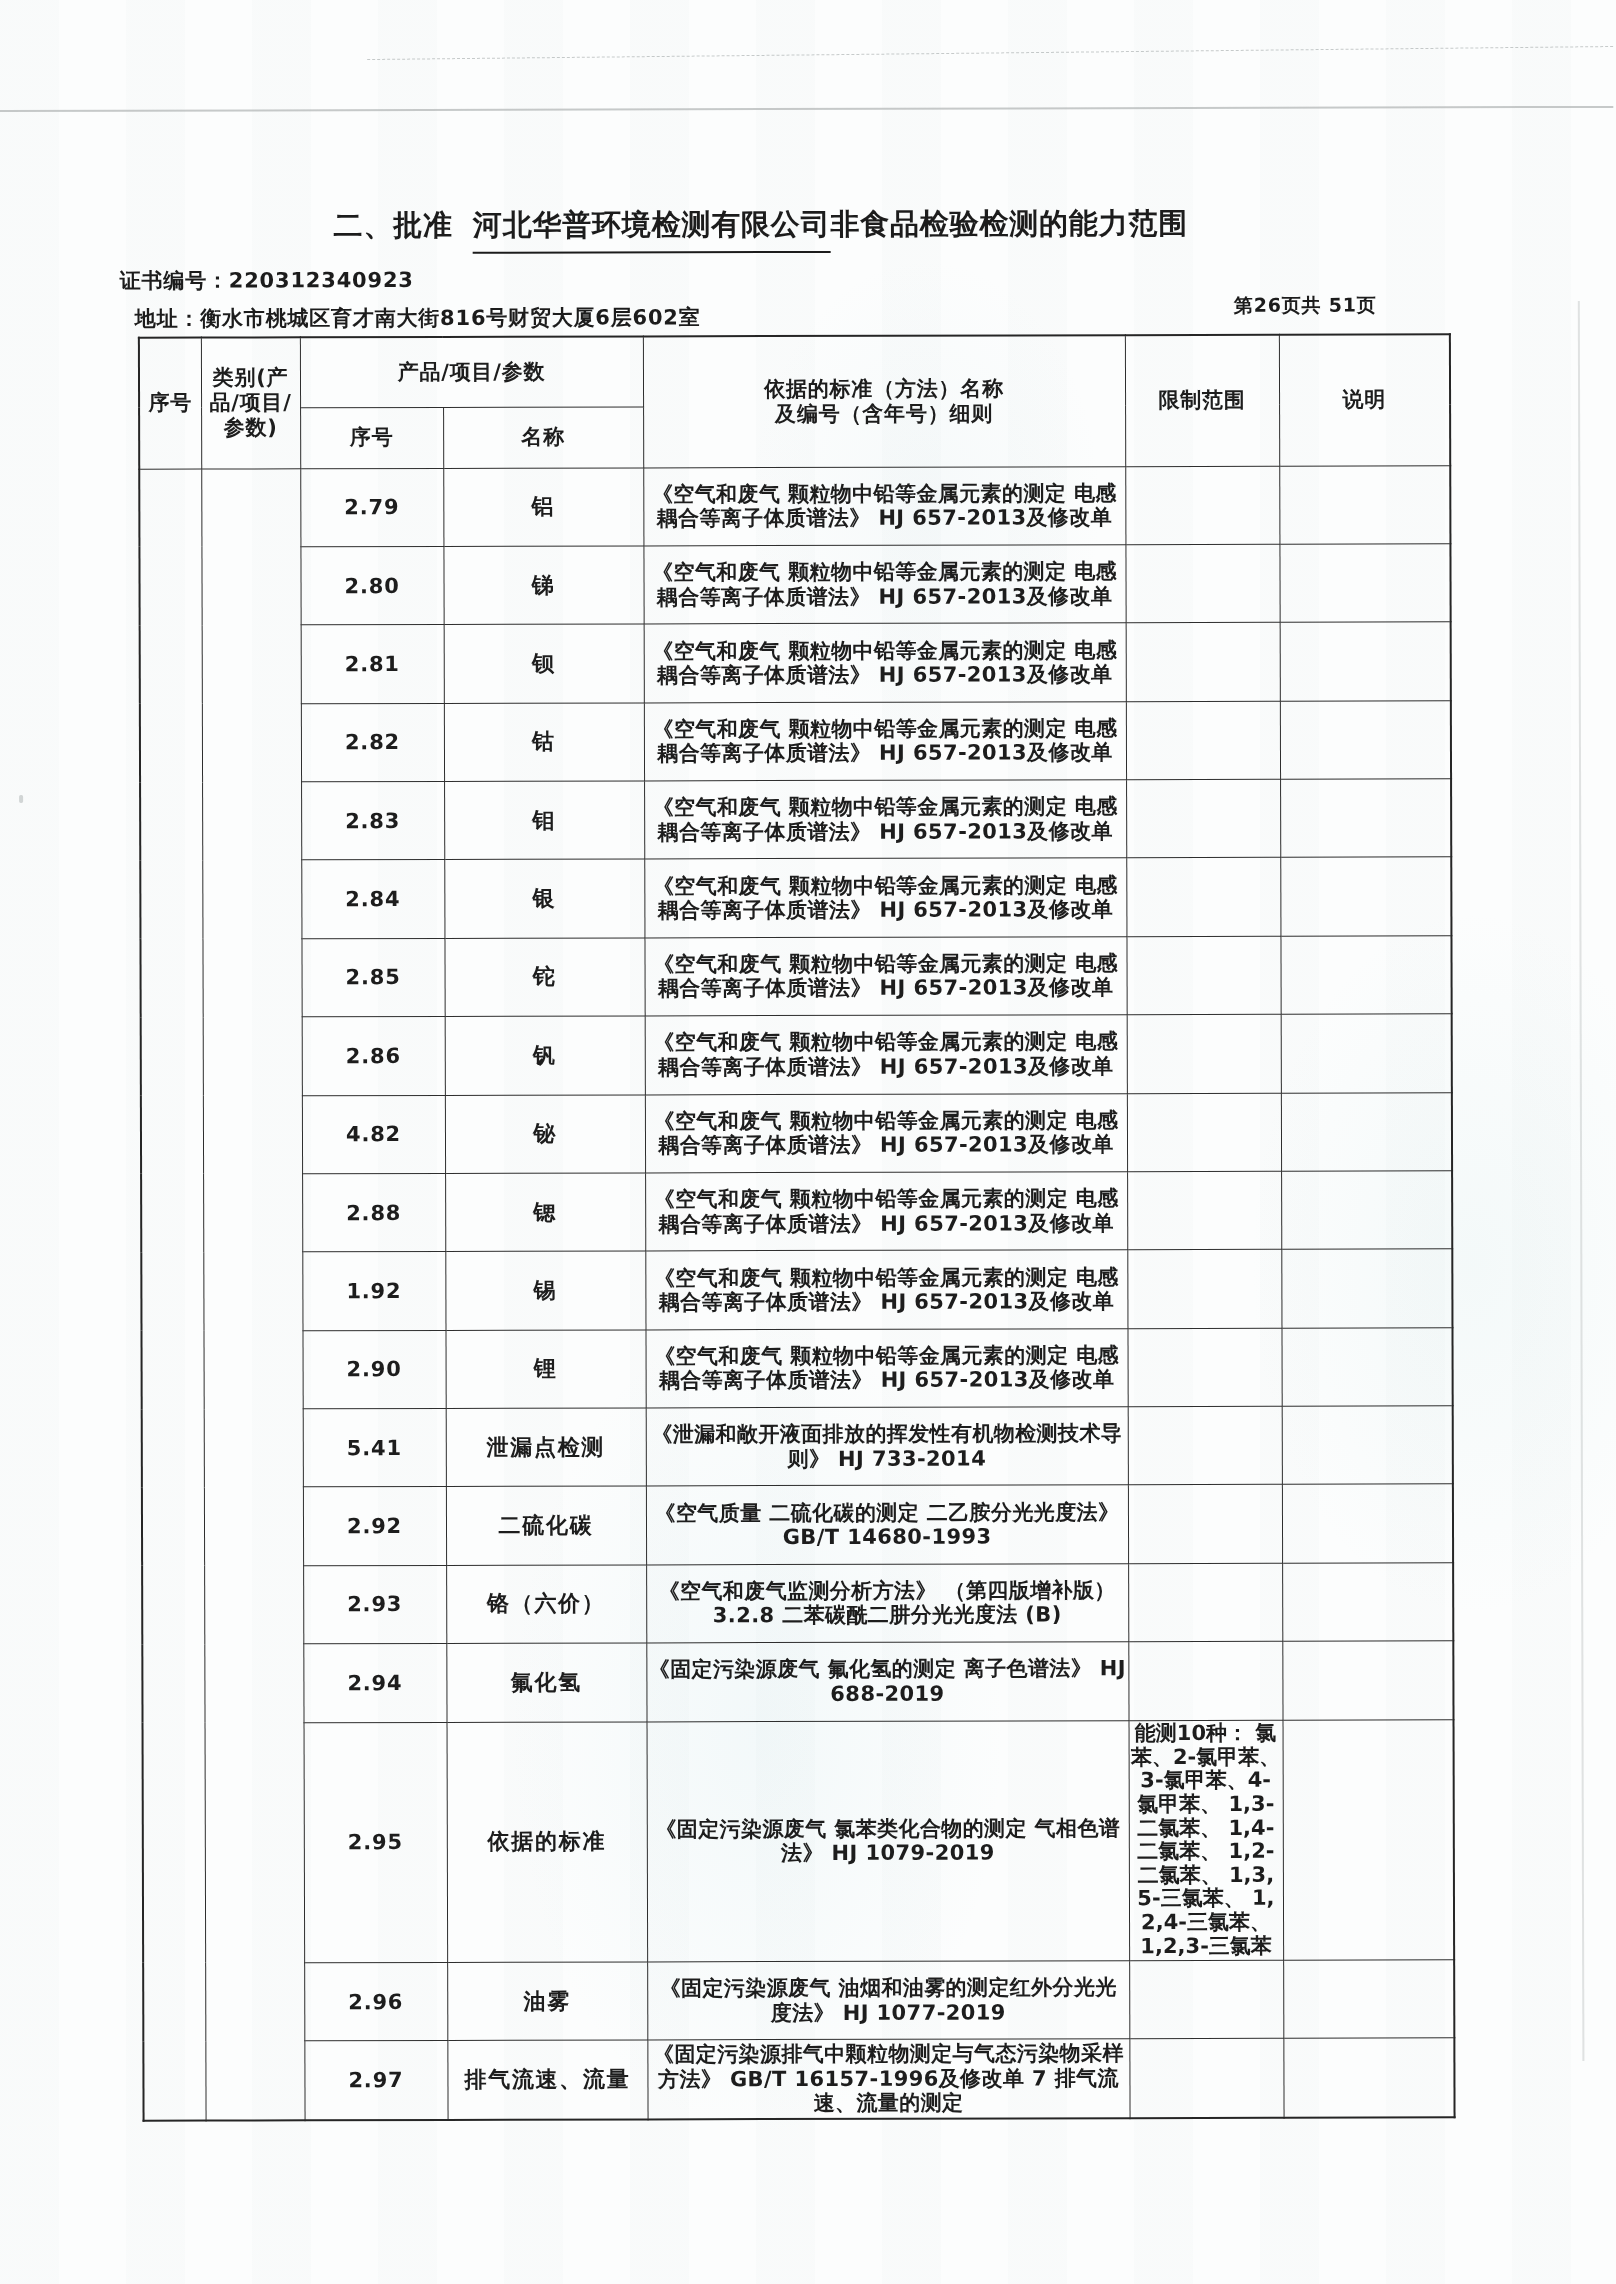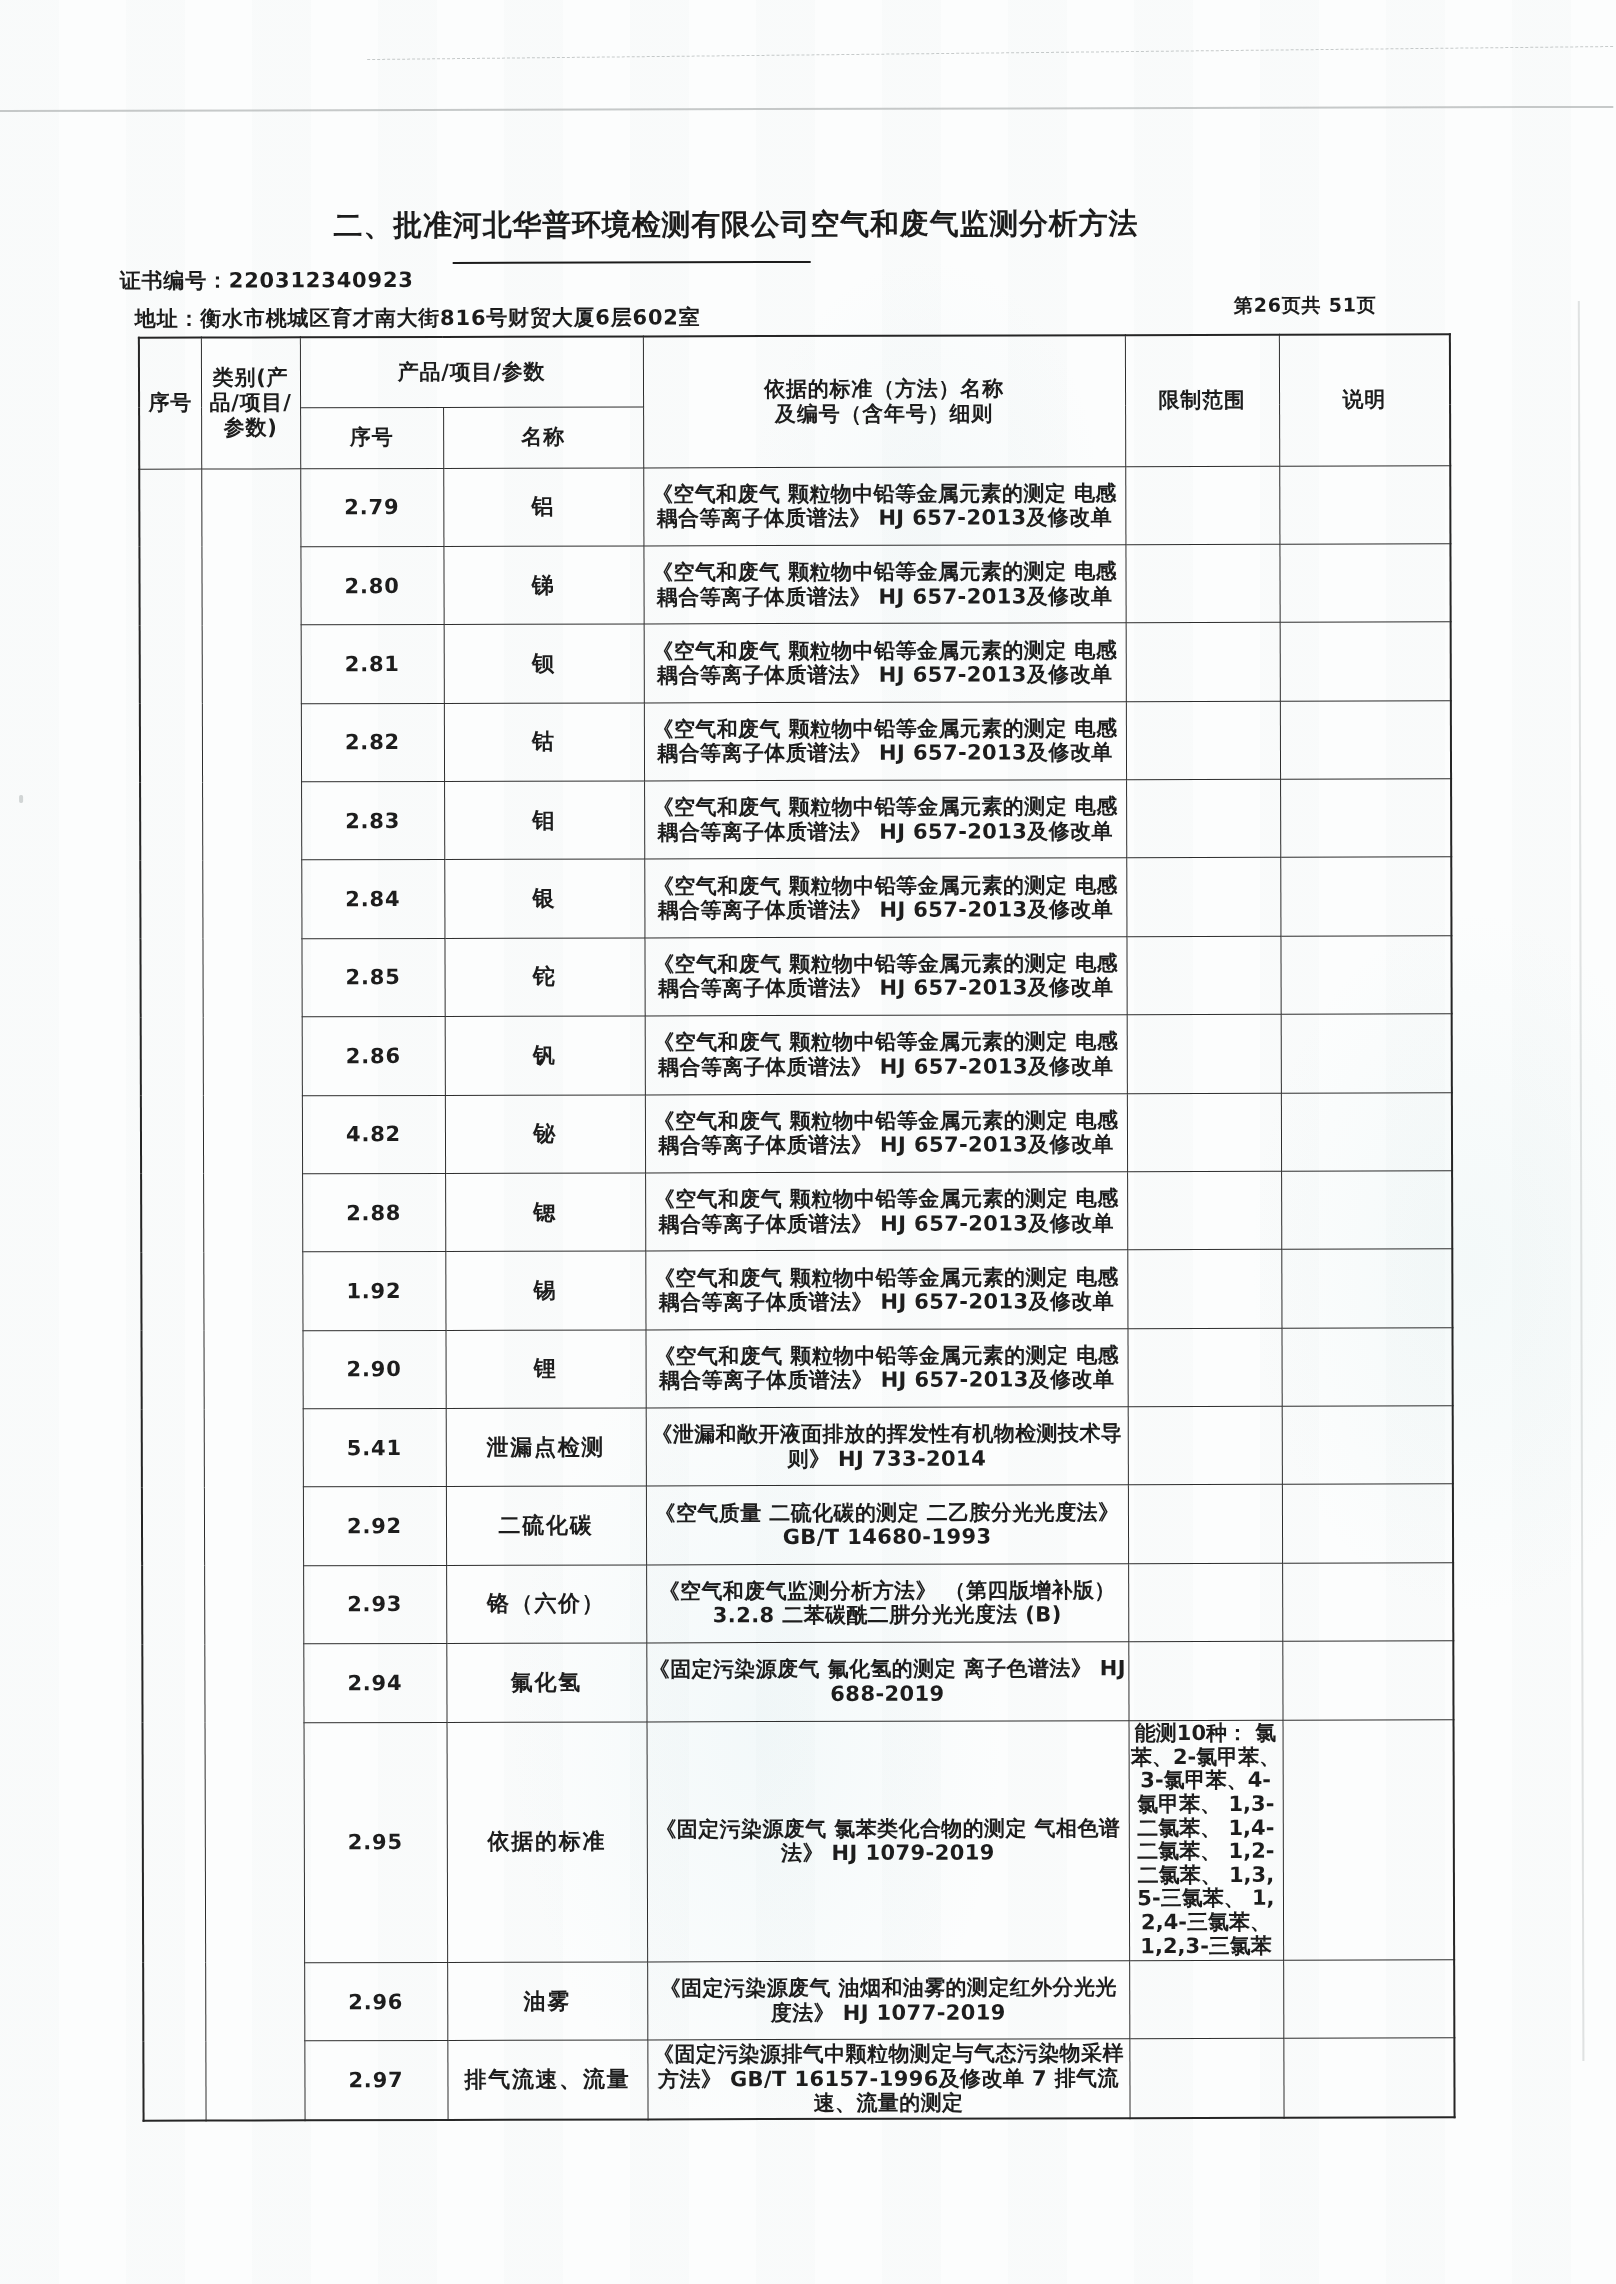--- a/index.html
+++ b/index.html
@@ -35,21 +35,21 @@
   }
   .artifact-speck{
     position:absolute;top:793px;left:20px;width:4.2px;height:8.4px;
     background:#aab0b0;opacity:.5;border-radius:1.7px;
   }
 
   .title-line{
     position:absolute;top:205px;left:336px;
     font-size:29px;font-weight:700;letter-spacing:0.8px;white-space:nowrap;
   }
-  .title-underline{border-bottom:2.5px solid #1c1c1c;padding-bottom:20px;}
+  .title-underline{border-bottom:2.5px solid #1c1c1c;padding-bottom:10px;margin-left:20px;}
 
   .cert-line{
     position:absolute;top:265px;left:122px;
     font-size:21px;font-weight:700;letter-spacing:0.8px;white-space:nowrap;
   }
   .addr-line{
     position:absolute;top:303px;left:137px;
     font-size:21px;font-weight:700;letter-spacing:0.8px;white-space:nowrap;
   }
   .page-info{
@@ -85,21 +85,21 @@
 
 <div class="scan-texture"></div>
 
 <div class="doc">
 
   <div class="artifact-scratch"></div>
   <div class="artifact-hairline"></div>
   <div class="artifact-vline"></div>
   <div class="artifact-speck"></div>
 
-  <div class="title-line"><span>二、批准</span><span class="title-underline">河北华普环境检测有限公司</span><span>空气和废气监测分析方法</span></div>
+  <div class="title-line"><span>二、批准</span><span class="title-underline">河北华普环境检测有限公司</span><span>非食品检验检测的能力范围</span></div>
 
   <div class="cert-line"><span>证书编号：</span><span>220312340923</span></div>
 
   <div class="addr-line"><span>地址：</span><span>衡水市桃城区育才南大街816号财贸大厦6层602室</span></div>
 
   <div class="page-info">第26页共 51页</div>
 
   <table class="cap">
     <colgroup>
       <col style="width:62px">

